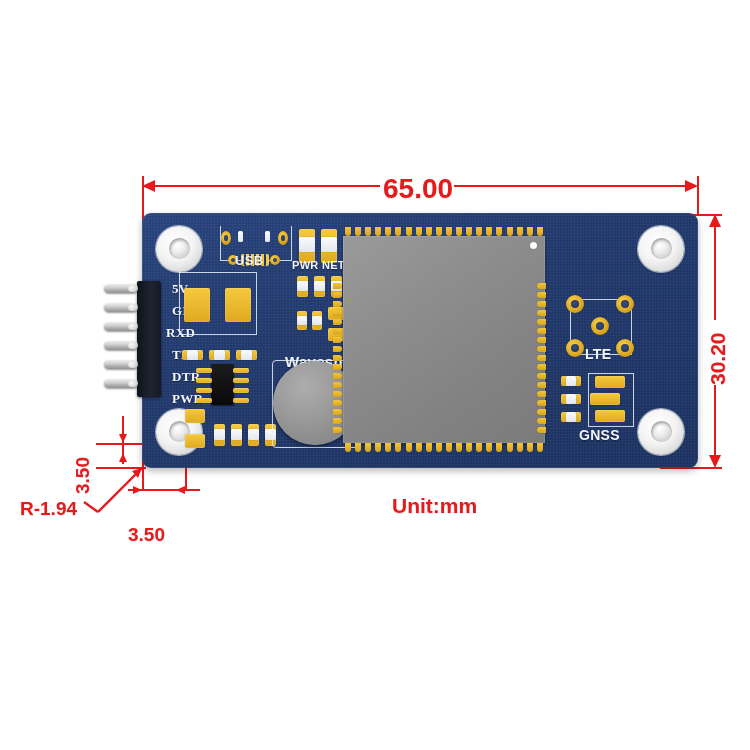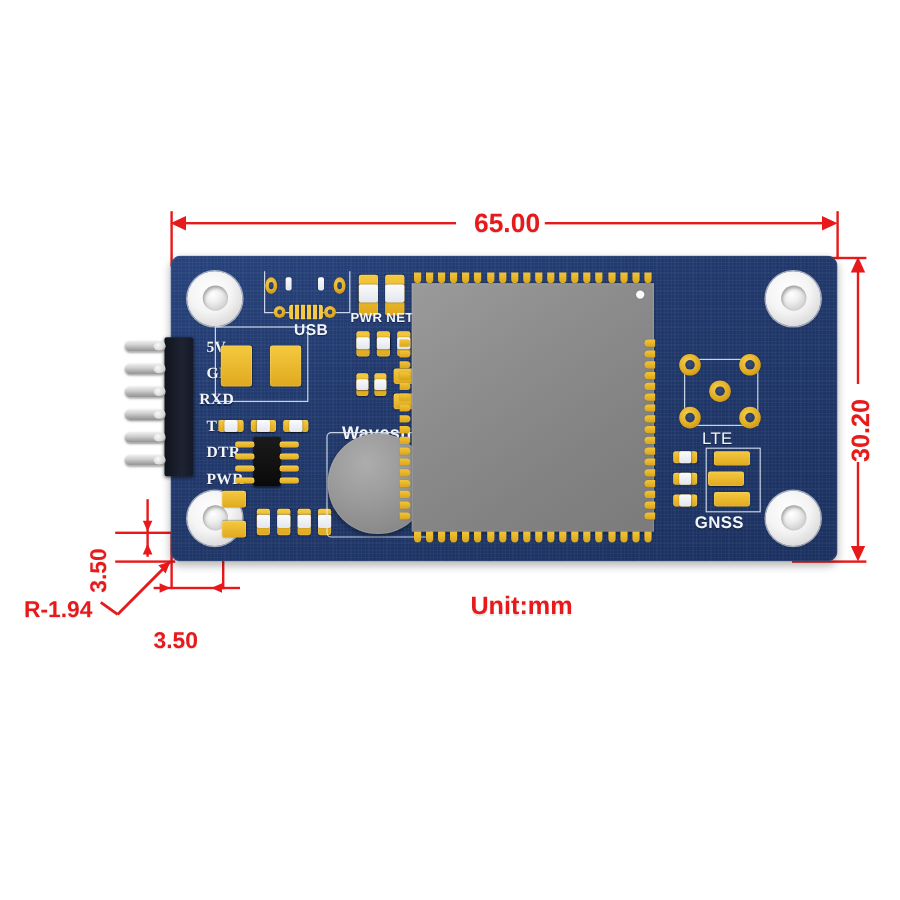--- a/index.html
+++ b/index.html
@@ -110,21 +110,21 @@
 
 <div id="stage">
 
   <div class="ext dimv" style="left:142px;top:176px;width:1.6px;height:46px;"></div>
   <div class="ext dimv" style="left:697px;top:176px;width:1.6px;height:40px;"></div>
 
   <div class="dim dimh" style="left:148px;top:185px;width:232px;"></div>
   <div class="dim dimh" style="left:454px;top:185px;width:240px;"></div>
   <div class="arrow ar-left" style="left:142px;top:180px;"></div>
   <div class="arrow ar-right" style="left:685px;top:180px;"></div>
-  <div class="dlabel" style="left:395px;top:173px;font-size:22px;">65.00</div>
+  <div class="dlabel" style="left:383px;top:173px;font-size:28px;">65.00</div>
 
   <div class="ext dimh" style="left:660px;top:214px;width:62px;height:1.6px;"></div>
   <div class="ext dimh" style="left:660px;top:467px;width:62px;height:1.6px;"></div>
 
   <div class="dim dimv" style="left:714px;top:220px;height:100px;"></div>
   <div class="dim dimv" style="left:714px;top:385px;height:76px;"></div>
   <div class="arrow ar-up" style="left:709px;top:214px;"></div>
   <div class="arrow ar-down" style="left:709px;top:455px;"></div>
   <div class="dlabel rot90" style="left:706px;top:385px;font-size:21px;">30.20</div>
 
@@ -174,21 +174,21 @@
 
     <div class="silk" style="left:78px;top:13px;width:70px;height:34px;border-top:none;"></div>
     <div class="vhole" style="left:79px;top:18px;width:10px;height:14px;"></div>
     <div class="vhole" style="left:136px;top:18px;width:10px;height:14px;"></div>
     <div class="wcomp" style="left:96px;top:18px;width:5px;height:11px;"></div>
     <div class="wcomp" style="left:123px;top:18px;width:5px;height:11px;"></div>
     <div class="vhole" style="left:86px;top:42px;width:10px;height:10px;"></div>
     <div class="vhole" style="left:128px;top:42px;width:10px;height:10px;"></div>
     <div class="gp" style="left:99px;top:41px;width:28px;height:12px;
          background:repeating-linear-gradient(90deg,#f5c93f 0 3px,#22386a 3px 5px);"></div>
-    <div class="silktext sans" style="left:93px;top:54px;font-size:13px;margin-left:10px;">USB</div>
+    <div class="silktext sans" style="left:93px;top:40px;font-size:13px;">USB</div>
 
     <div class="gp" style="left:157px;top:16px;width:16px;height:34px;"></div>
     <div class="wcomp" style="left:157px;top:24px;width:16px;height:15px;"></div>
     <div class="gp" style="left:179px;top:16px;width:16px;height:34px;"></div>
     <div class="wcomp" style="left:179px;top:24px;width:16px;height:15px;"></div>
     <div class="silktext sans" style="left:150px;top:46px;font-size:11px;text-align:right;">PWR NET</div>
 
     <div id="wslogo">
       <svg width="46" height="30" viewBox="0 0 46 30">
         <path d="M2 6 L9 24 L15 11 L21 24 L28 6 L22 6 L18.5 15 L14.5 5 L10.5 15 L7.5 6 Z" fill="#f2f5fb"></path>
@@ -334,21 +334,21 @@
       <i class="pad"></i>
         <i class="pad"></i>
     </div>
 
     <div class="silk" style="left:428px;top:86px;width:60px;height:54px;"></div>
     <div class="vhole" style="left:424px;top:82px;width:18px;height:18px;"></div>
     <div class="vhole" style="left:474px;top:82px;width:18px;height:18px;"></div>
     <div class="vhole" style="left:449px;top:104px;width:18px;height:18px;"></div>
     <div class="vhole" style="left:424px;top:126px;width:18px;height:18px;"></div>
     <div class="vhole" style="left:474px;top:126px;width:18px;height:18px;"></div>
-    <div class="silktext sans" style="left:443px;top:144px;font-size:14px;font-weight:normal;">LTE</div>
+    <div class="silktext sans" style="left:443px;top:133px;font-size:14px;font-weight:bold;">LTE</div>
 
     <div class="gp" style="left:419px;top:163px;width:20px;height:10px;"></div>
     <div class="wcomp" style="left:424px;top:163px;width:10px;height:10px;"></div>
     <div class="gp" style="left:419px;top:181px;width:20px;height:10px;"></div>
     <div class="wcomp" style="left:424px;top:181px;width:10px;height:10px;"></div>
     <div class="gp" style="left:419px;top:199px;width:20px;height:10px;"></div>
     <div class="wcomp" style="left:424px;top:199px;width:10px;height:10px;"></div>
     <div class="silk" style="left:446px;top:160px;width:44px;height:52px;"></div>
     <div class="gp" style="left:453px;top:163px;width:30px;height:12px;"></div>
     <div class="gp" style="left:448px;top:180px;width:30px;height:12px;"></div>

